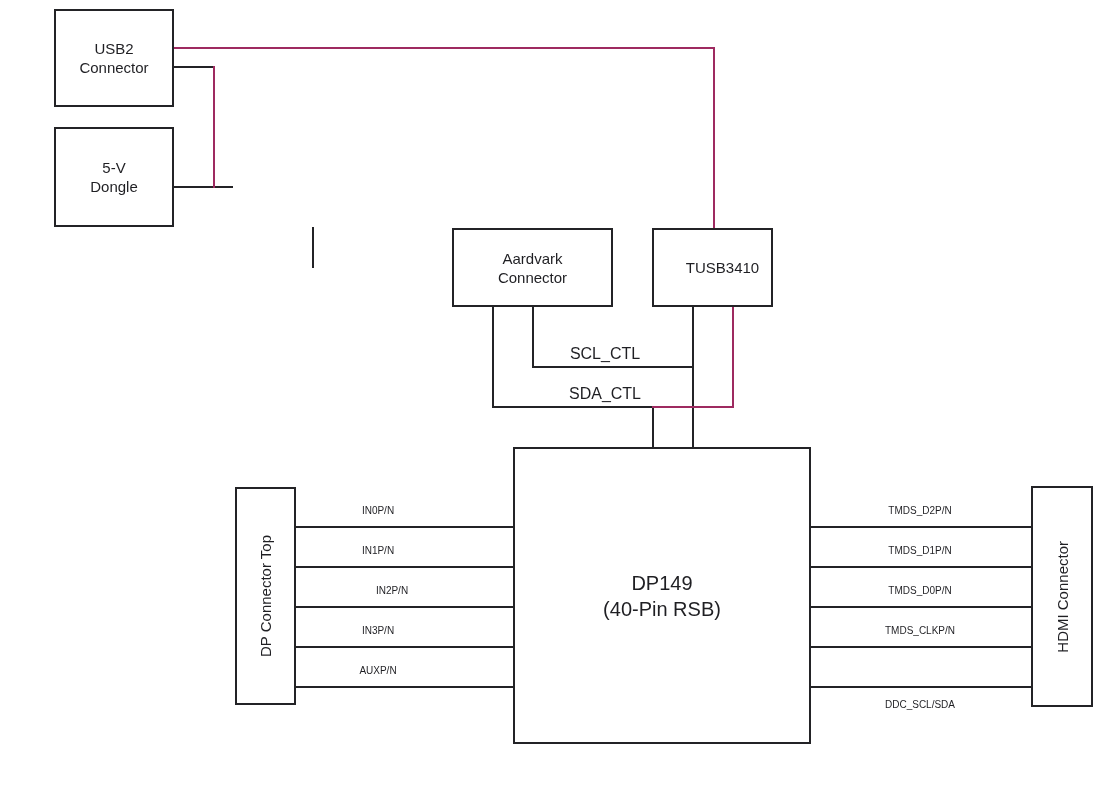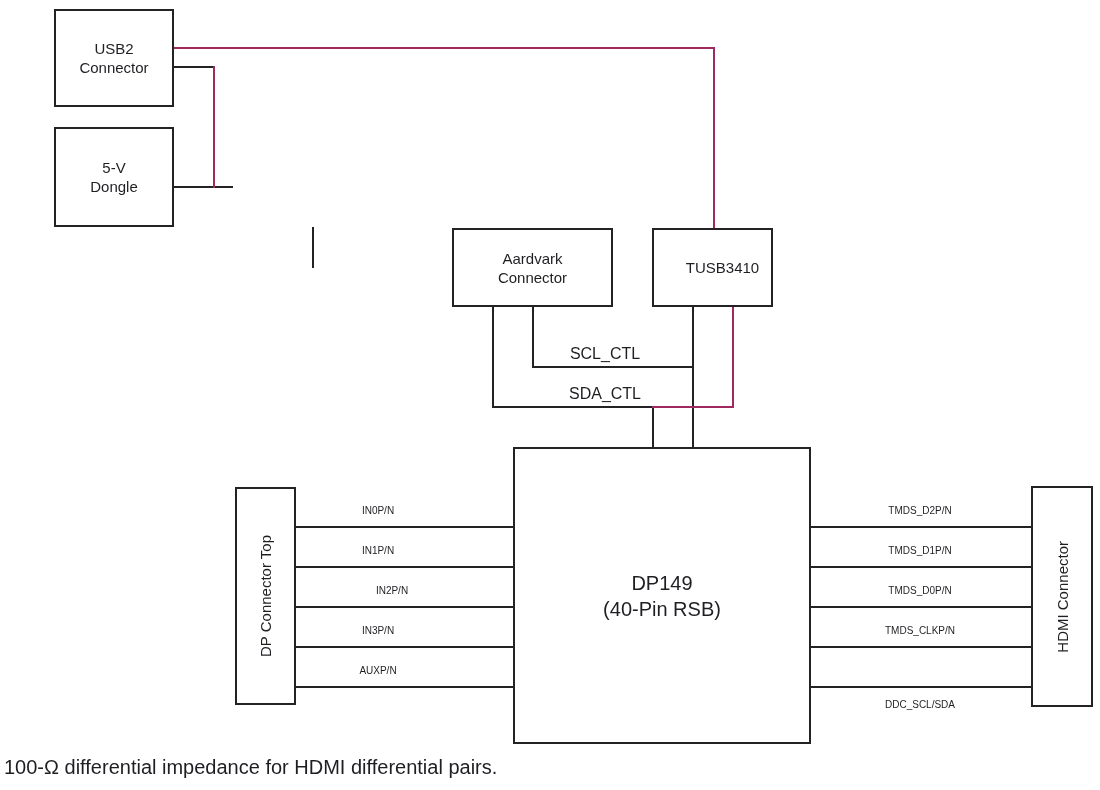--- a/index.html
+++ b/index.html
@@ -143,15 +143,14 @@
   <div class="siglabel" style="left:302px; top:585px;">IN2P/N</div>
   <div class="siglabel" style="left:288px; top:625px;">IN3P/N</div>
   <div class="siglabel" style="left:288px; top:665px;">AUXP/N</div>
 
   <div class="siglabel" style="left:830px; top:505px;">TMDS_D2P/N</div>
   <div class="siglabel" style="left:830px; top:545px;">TMDS_D1P/N</div>
   <div class="siglabel" style="left:830px; top:585px;">TMDS_D0P/N</div>
   <div class="siglabel" style="left:830px; top:625px;">TMDS_CLKP/N</div>
   <div class="siglabel" style="left:830px; top:699px;">DDC_SCL/SDA</div>
 
-  <div class="caption">100-Ω differential impedance for HDMI differential pairs.</div>
 
 </div>
 
 </body></html>

